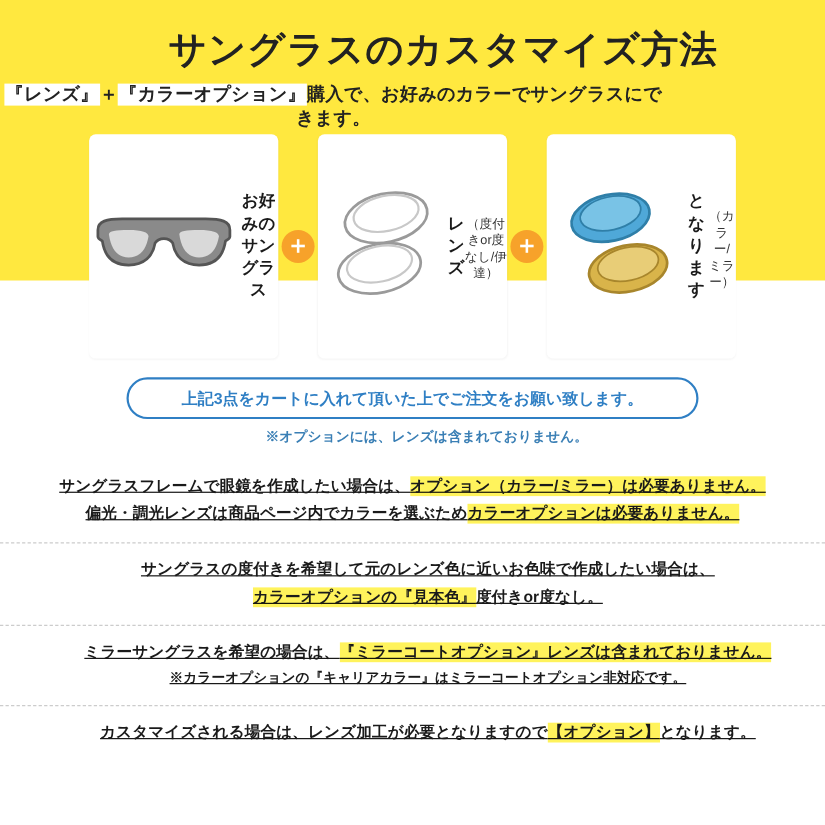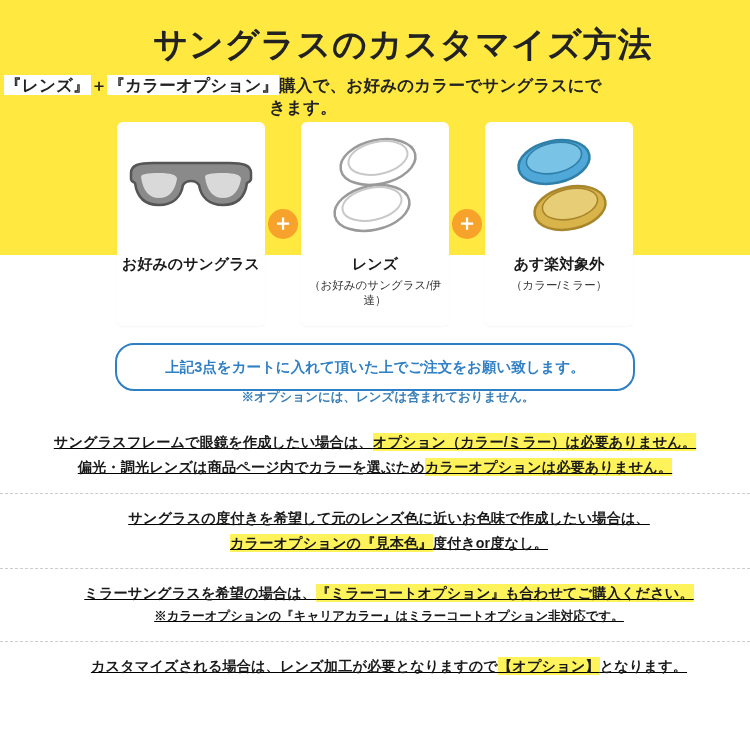--- a/index.html
+++ b/index.html
@@ -35,25 +35,25 @@
     padding: 1px 1px;
   }
 
   
   .cards {
     position: absolute; top: 122px; left: 0; width: 750px;
     display: flex; justify-content: center; align-items: flex-start;
     gap: 0;
   }
   .card {
-    width: 148px; height: 204px;
+    width: 172px; height: 204px;
     background: #ffffff;
     border-radius: 6px;
     position: relative;
-    display: flex; flex-direction: column; align-items: center;
+    display: flex; flex-direction: row; align-items: center;
     box-shadow: 0 1px 2px rgba(0,0,0,0.04);
   }
   .card + .plus-wrap { width: 36px; }
   .plus-wrap {
     height: 204px; display: flex; align-items: center; justify-content: center;
   }
   .plus {
     width: 30px; height: 30px; border-radius: 50%;
     background: #f7a22a; color: #ffffff;
     display: flex; align-items: center; justify-content: center;
@@ -65,21 +65,21 @@
     font-size: 15px; font-weight: bold; color: #1a1a1a; text-align: center;
     line-height: 1.35;
   }
   .card-sublabel {
     font-size: 11.5px; color: #333333; text-align: center; margin-top: 4px;
   }
 
   
   .pill {
     position: absolute; top: 343px; left: 50%; transform: translateX(-50%);
-    width: 520px; height: 48px;
+    width: 520px; height: 38px;
     border: 2px solid #2f7fc4; border-radius: 19px;
     background: #ffffff;
     display: flex; align-items: center; justify-content: center;
     font-size: 14.5px; font-weight: bold; color: #2f7fc4;
   }
   .note-small {
     position: absolute; top: 389px; left: 13px; width: 750px;
     text-align: center; font-size: 12.5px; color: #3a7fb5; font-weight: bold;
   }
 
@@ -135,58 +135,58 @@
     <div class="card">
       <div class="art">
         <svg width="118" height="108" viewBox="0 0 118 108">
           <ellipse cx="62" cy="28" rx="38" ry="22" fill="#ffffff" stroke="#9a9a9a" stroke-width="2.5" transform="rotate(-12 62 28)"></ellipse>
           <ellipse cx="62" cy="24" rx="30" ry="16" fill="#ffffff" stroke="#c8c8c8" stroke-width="2" transform="rotate(-12 62 24)"></ellipse>
           <ellipse cx="56" cy="74" rx="38" ry="22" fill="#ffffff" stroke="#9a9a9a" stroke-width="2.5" transform="rotate(-12 56 74)"></ellipse>
           <ellipse cx="56" cy="70" rx="30" ry="16" fill="#ffffff" stroke="#c8c8c8" stroke-width="2" transform="rotate(-12 56 70)"></ellipse>
         </svg>
       </div>
       <div class="card-label">レンズ</div>
-      <div class="card-sublabel">（お好みのサングラス/伊達）</div>
+      <div class="card-sublabel">（度付きor度なし/伊達）</div>
     </div>
 
     <div class="plus-wrap">
       <div class="plus">＋</div>
     </div>
 
     <div class="card">
       <div class="art">
         <svg width="126" height="112" viewBox="0 0 126 112">
           <ellipse cx="58" cy="30" rx="36" ry="21" fill="#4fa8d8" stroke="#2f7fa8" stroke-width="2.5" transform="rotate(-12 58 30)"></ellipse>
           <ellipse cx="58" cy="26" rx="28" ry="15" fill="#79c3e6" stroke="#2f7fa8" stroke-width="1.6" transform="rotate(-12 58 26)"></ellipse>
           <ellipse cx="74" cy="76" rx="36" ry="21" fill="#d9b44a" stroke="#a8862c" stroke-width="2.5" transform="rotate(-12 74 76)"></ellipse>
           <ellipse cx="74" cy="72" rx="28" ry="15" fill="#e8cd77" stroke="#a8862c" stroke-width="1.6" transform="rotate(-12 74 72)"></ellipse>
         </svg>
       </div>
-      <div class="card-label">あす楽対象外</div>
+      <div class="card-label">となります</div>
       <div class="card-sublabel">（カラー/ミラー）</div>
     </div>
 
   </div>
 
   <div class="pill">
     <span>上記3点をカートに入れて頂いた上でご注文をお願い致します。</span>
   </div>
   <div class="note-small">※オプションには、レンズは含まれておりません。</div>
 
   <div class="notes">
       <div class="note-group">
         <div class="note-line"><span>サングラスフレームで眼鏡を作成したい場合は、</span><span class="mark">オプション（カラー/ミラー）は必要ありません。</span></div>
         <div class="note-line"><span>偏光・調光レンズは商品ページ内でカラーを選ぶため</span><span class="mark">カラーオプションは必要ありません。</span></div>
       </div>
       <div class="note-group">
         <div class="note-line"><span>サングラスの度付きを希望して元のレンズ色に近いお色味で作成したい場合は、</span></div>
         <div class="note-line"><span class="mark">カラーオプションの『見本色』</span><span>度付きor度なし。</span></div>
       </div>
       <div class="note-group">
-        <div class="note-line"><span>ミラーサングラスを希望の場合は、</span><span class="mark">『ミラーコートオプション』も合わせてご購入ください。</span></div>
+        <div class="note-line"><span>ミラーサングラスを希望の場合は、</span><span class="mark">『ミラーコートオプション』レンズは含まれておりません。</span></div>
         <div class="note-line small"><span>※カラーオプションの『キャリアカラー』はミラーコートオプション非対応です。</span></div>
       </div>
       <div class="note-group">
         <div class="note-line"><span>カスタマイズされる場合は、レンズ加工が必要となりますので</span><span class="mark">【オプション】</span><span>となります。</span></div>
       </div>
     </div>
 
 </div>
 
 </body></html>

